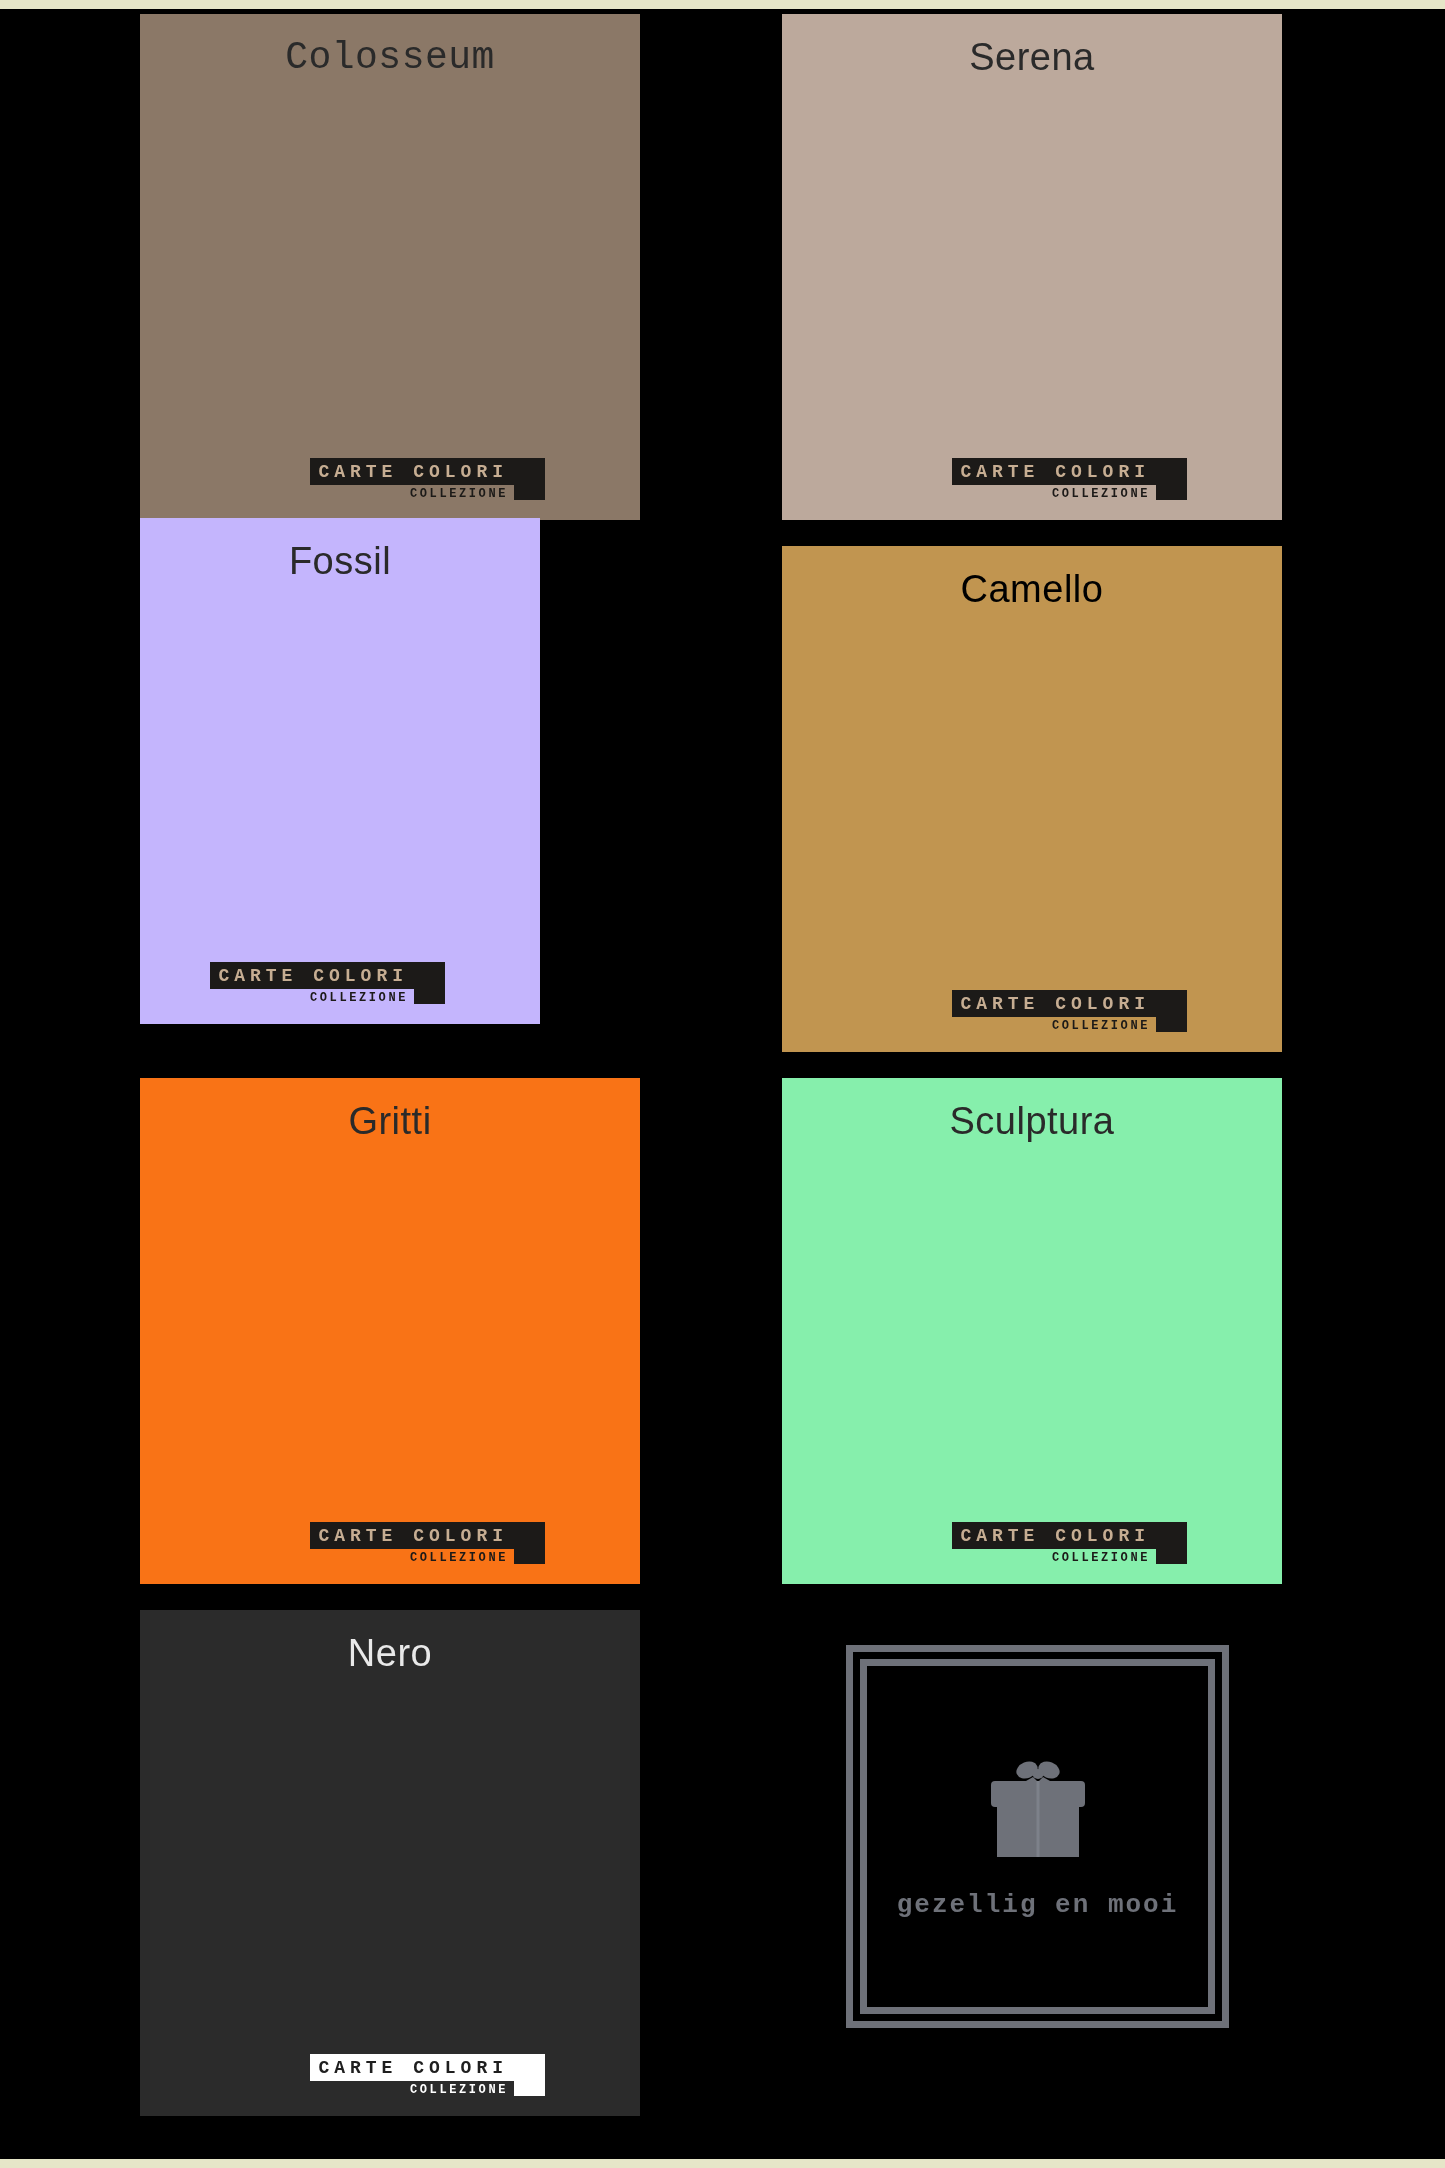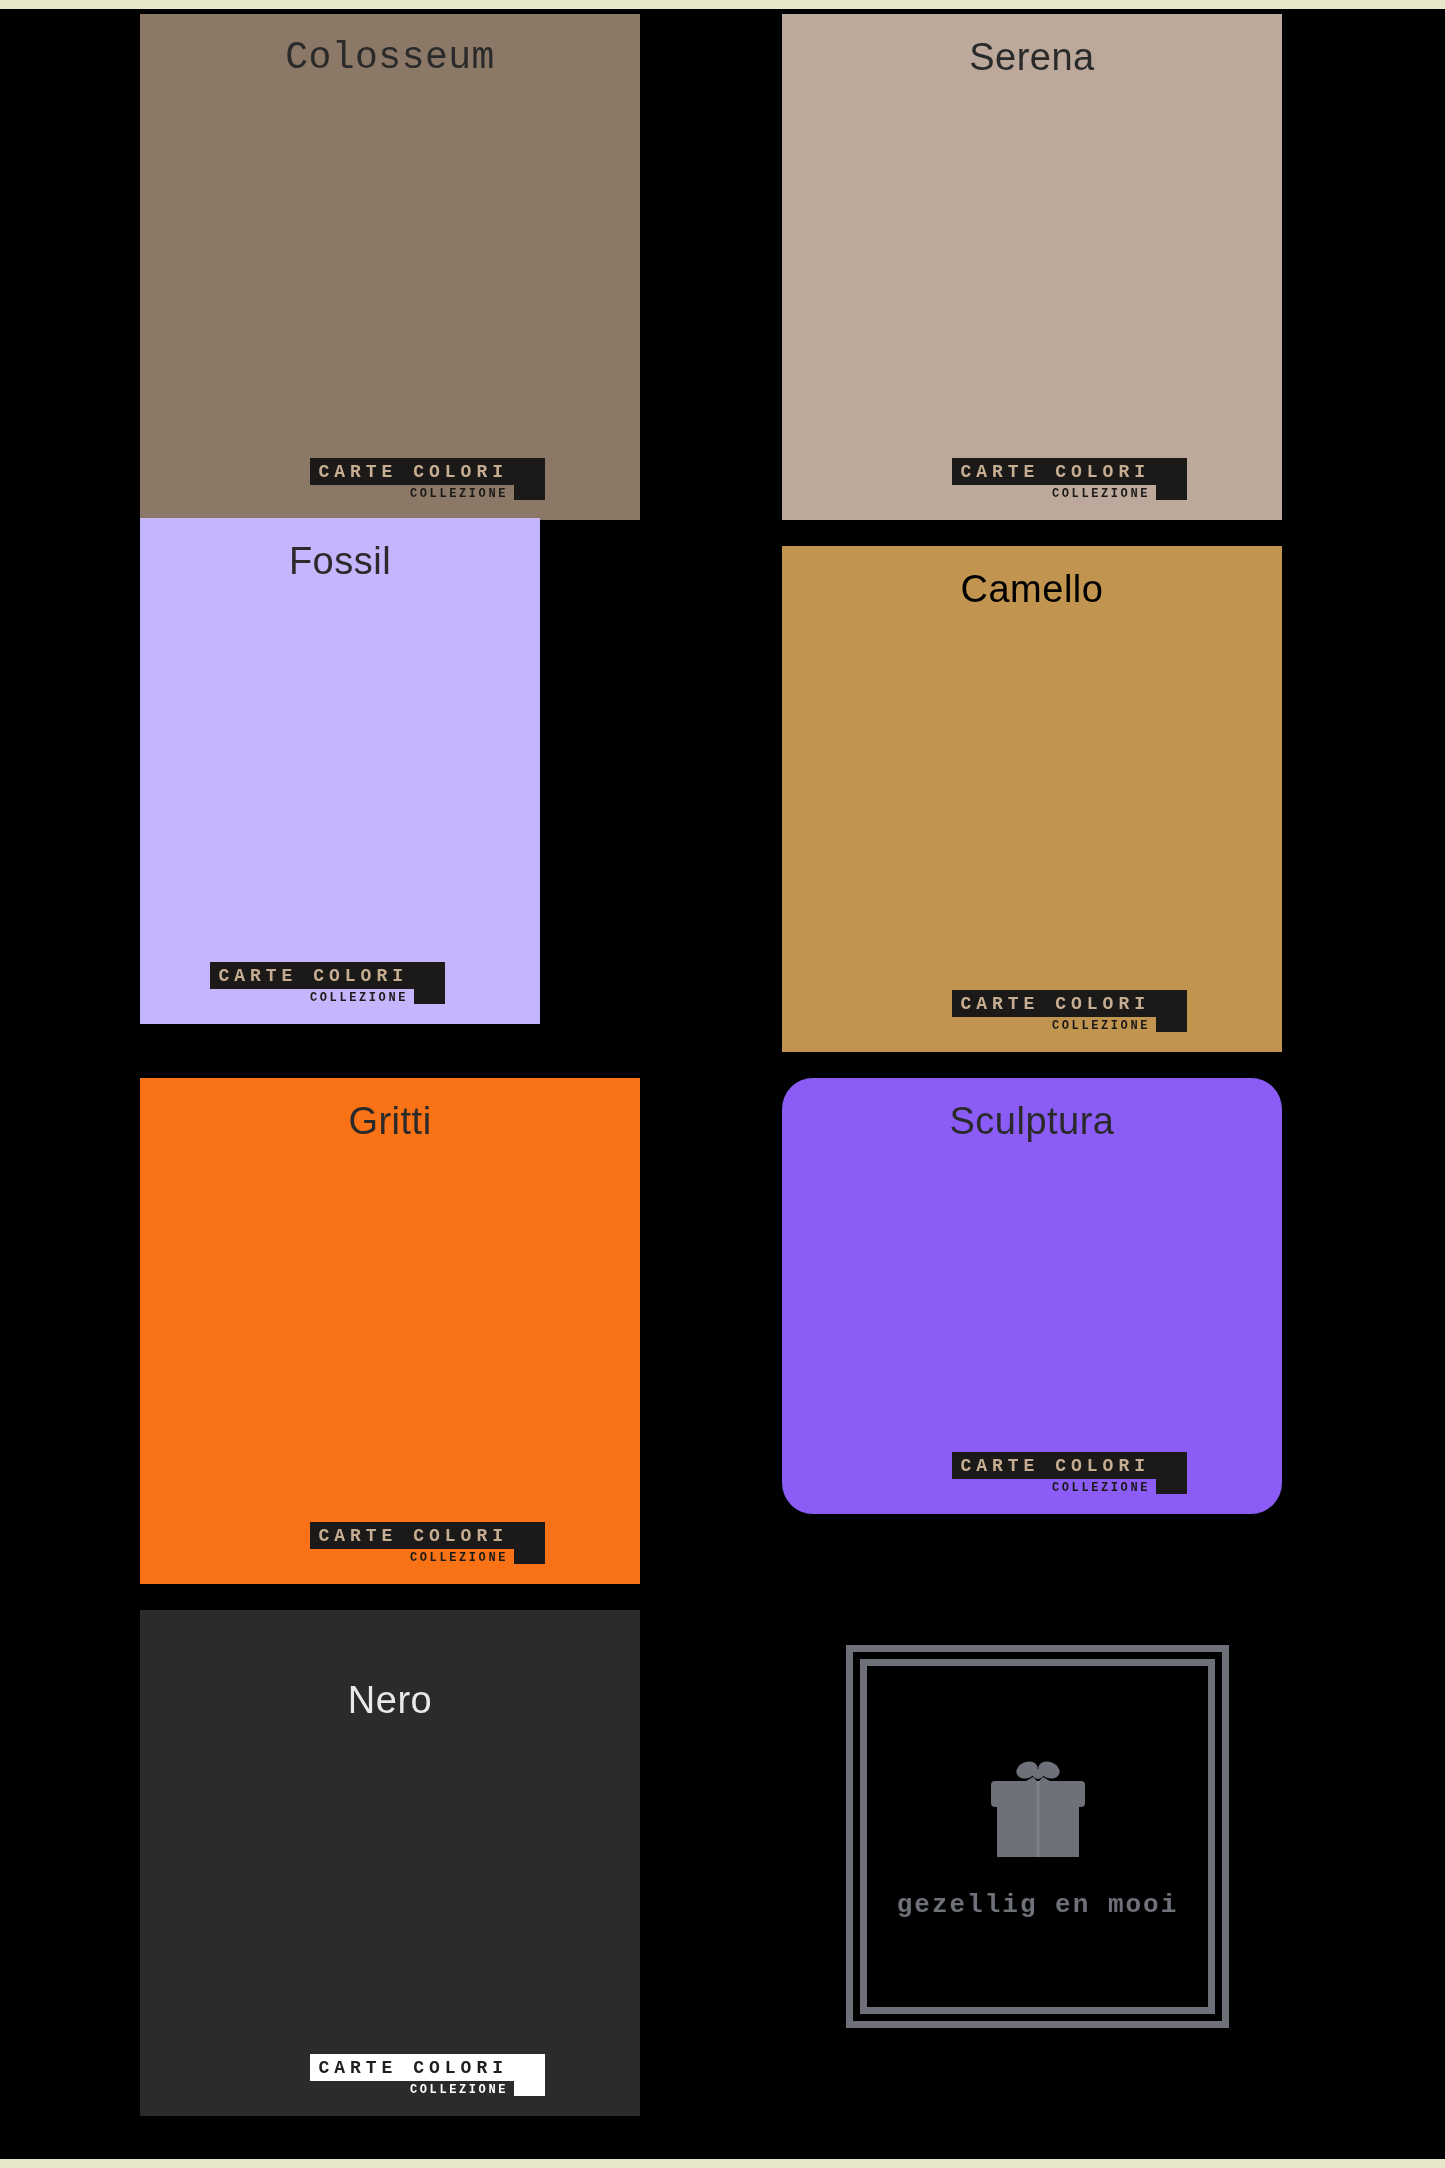--- a/index.html
+++ b/index.html
@@ -28,21 +28,21 @@
     position:absolute;
     left:0;right:0;
     text-align:center;
     font-family:"Liberation Sans", sans-serif;
     font-weight:300;
     font-size:38px;
     letter-spacing:0.5px;
     color:#2a2a2a;
     white-space:nowrap;
   }
-  .swatch-name.light{color:#e9e9e9;margin-top:47px;}
+  .swatch-name.light{color:#e9e9e9;}
 
   
   .badge{
     position:absolute;
     display:flex;
     align-items:stretch;
     height:42px;
   }
   .badge-texts{
     display:flex;
@@ -173,21 +173,21 @@
   <div class="swatch-name" style="top: 22px; color: rgb(42, 42, 42);">Gritti</div>
   <div class="badge" style="right: 95px; bottom: 20px;">
     <div class="badge-texts">
       <div class="badge-top">CARTE COLORI</div>
       <div class="badge-bottom">COLLEZIONE</div>
     </div>
     <div class="badge-square"></div>
   </div>
 </div>
 
-<div class="swatch" style="left: 782px; top: 1078px; width: 500px; height: 436px; background: #8b5cf6; border-radius: 31px;">
+<div class="swatch" style="left: 782px; top: 1078px; width: 500px; height: 506px; background: #86efac;">
   <div class="swatch-name" style="top: 22px; color: rgb(42, 42, 42);">Sculptura</div>
   <div class="badge" style="right: 95px; bottom: 20px;">
     <div class="badge-texts">
       <div class="badge-top">CARTE COLORI</div>
       <div class="badge-bottom">COLLEZIONE</div>
     </div>
     <div class="badge-square"></div>
   </div>
 </div>
 

